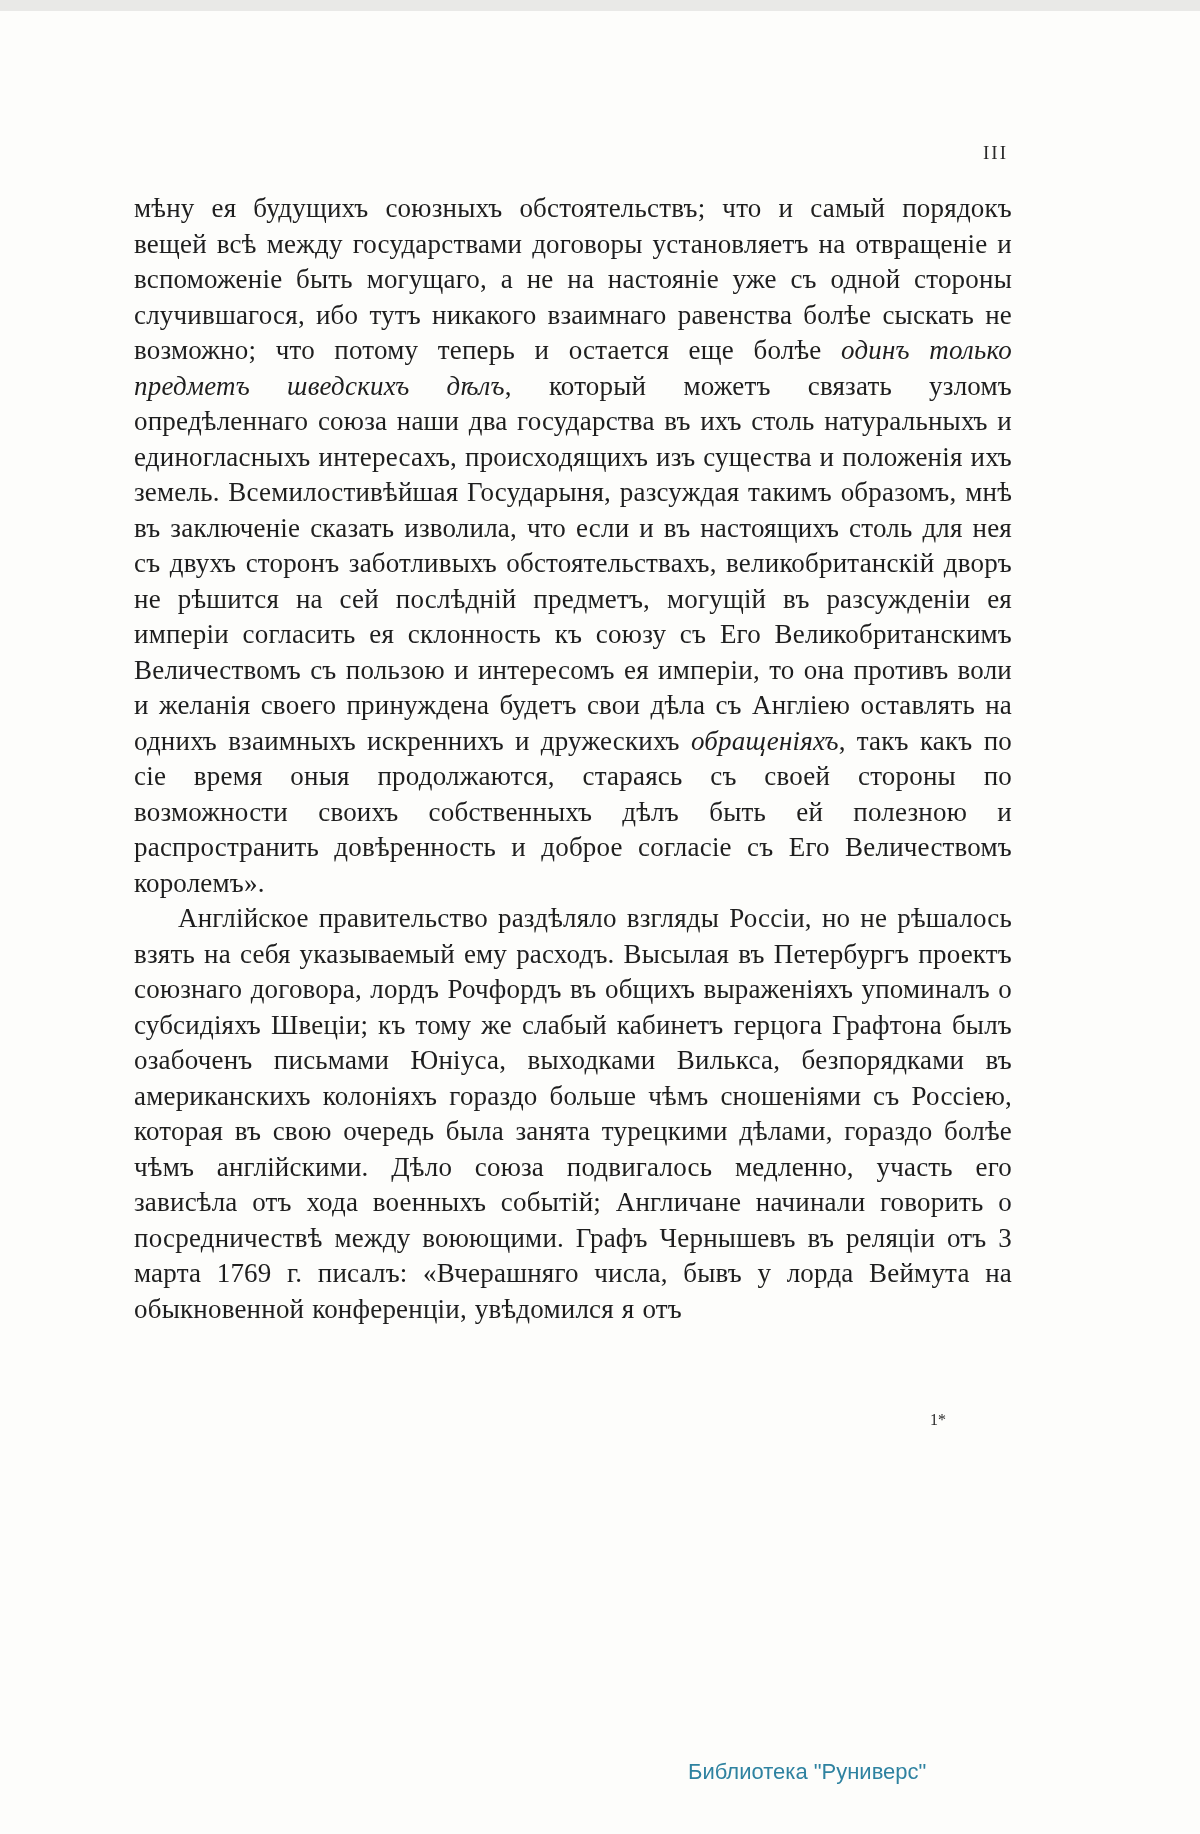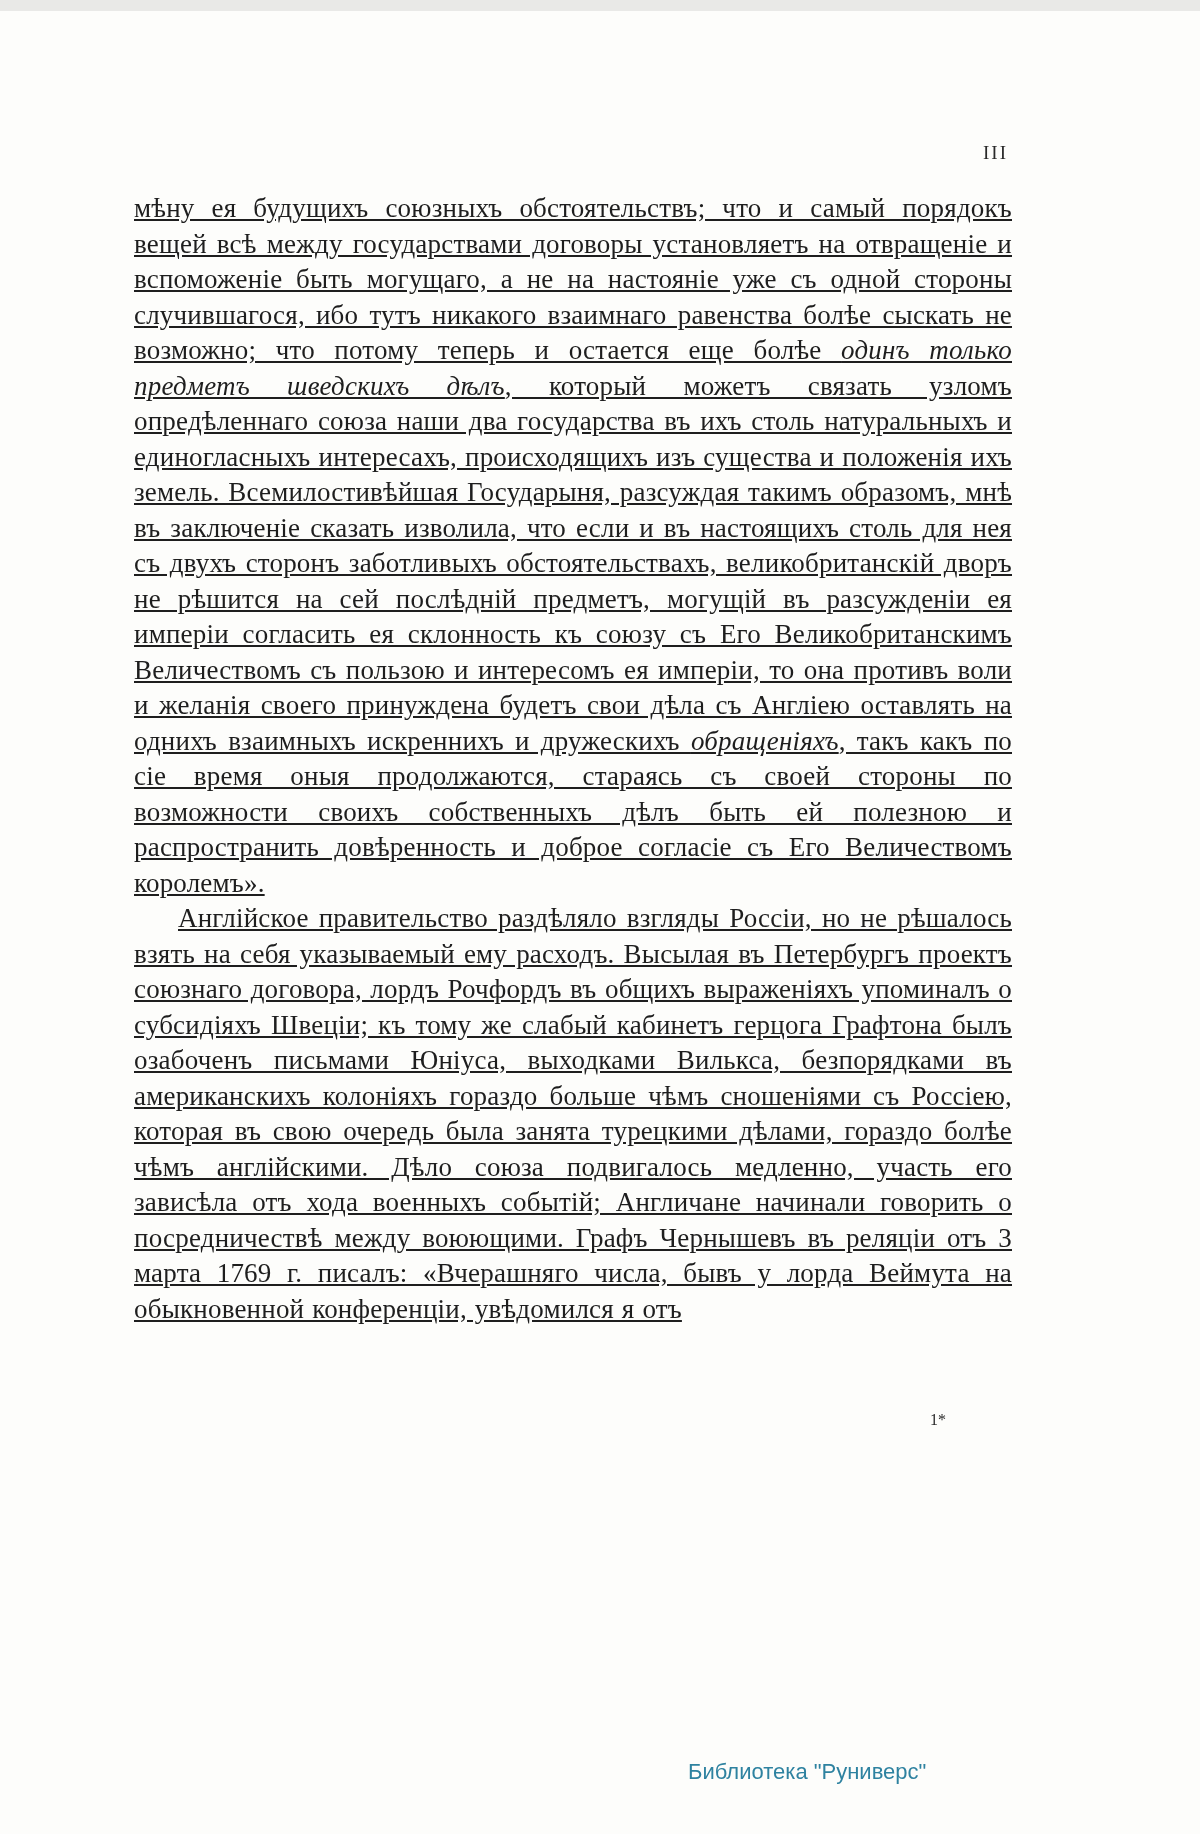--- a/index.html
+++ b/index.html
@@ -28,21 +28,20 @@
   .text-block {
     position: absolute;
     left: 134px;
     top: 180px;
     width: 878px;
     font-size: 27px;
     line-height: 35.5px;
     text-align: justify;
     letter-spacing: 0.2px;
     word-spacing: 1px;
-    text-decoration: underline;
   }
   .para {
     margin: 0;
     padding: 0;
   }
   .para.indent {
     text-indent: 44px;
   }
   .italic {
     font-style: italic;

